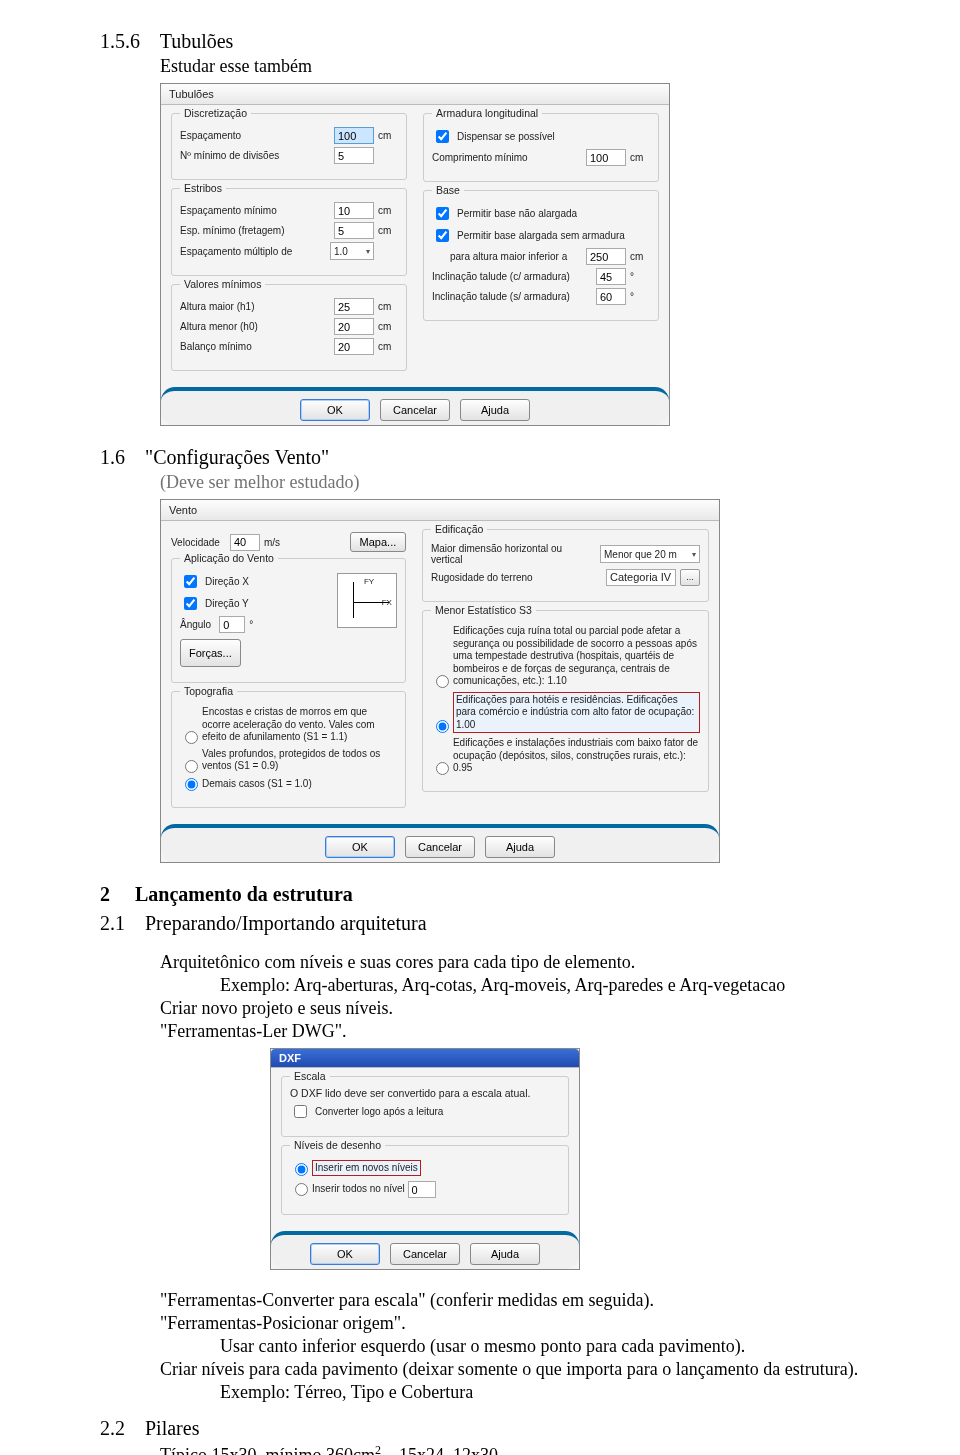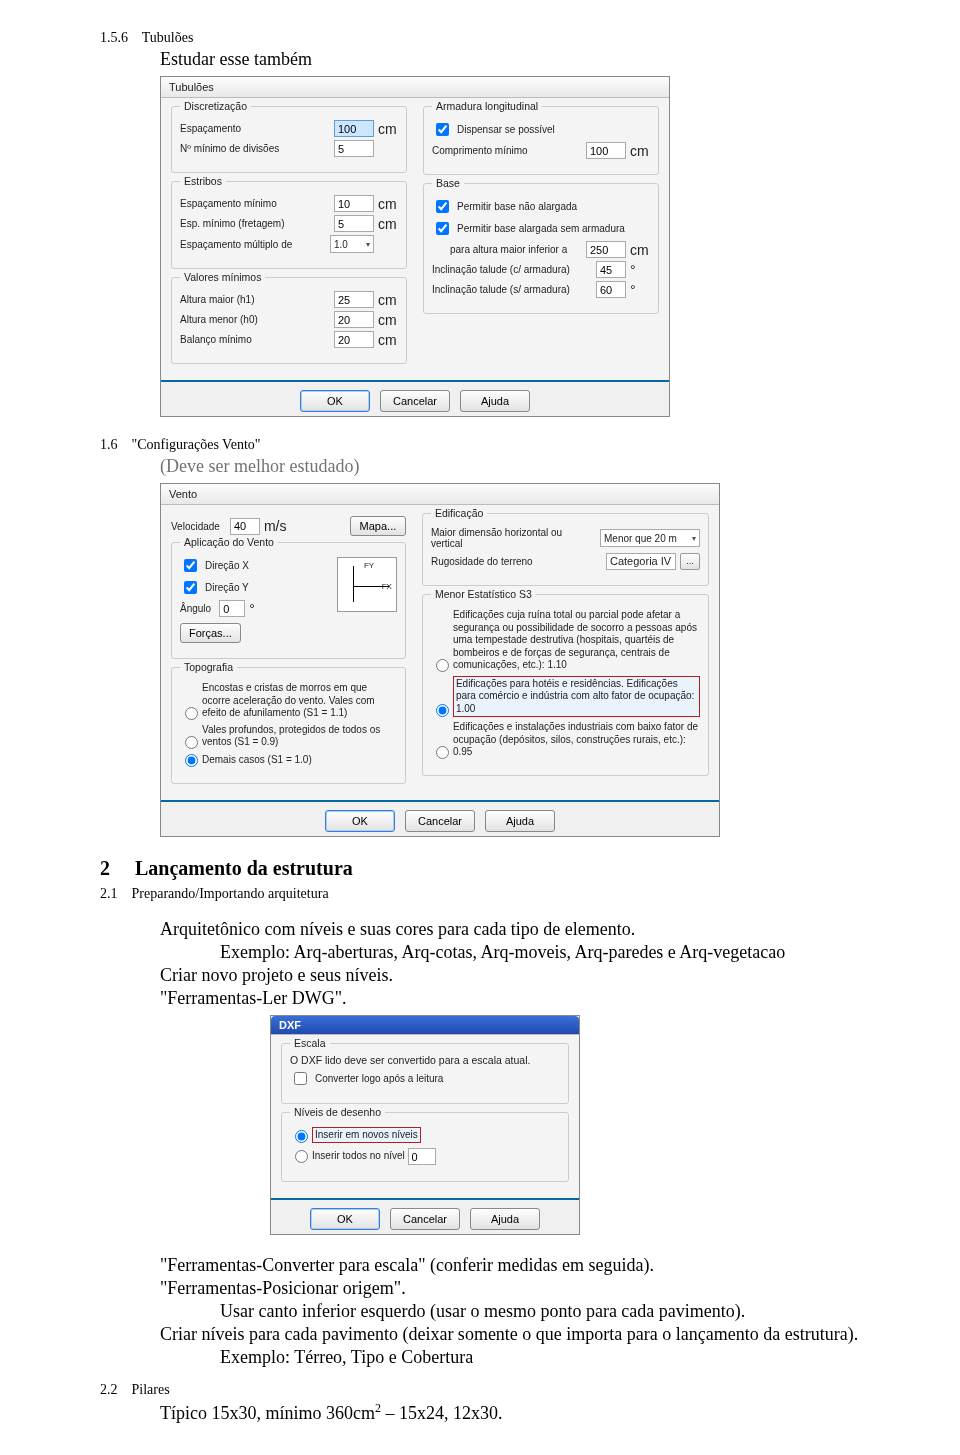--- a/index.html
+++ b/index.html
@@ -8,21 +8,21 @@
     padding: 0;
     background: #fff;
     font-family: "Times New Roman", Times, serif;
     color: #000;
     width: 960px;
   }
   .page {
     padding: 30px 70px 20px 100px;
   }
   .heading-line {
-    font-size: 14px;
+    font-size: 20px;
     margin: 0 0 3px 0;
   }
   .sub-text {
     font-size: 18px;
     margin-left: 60px;
   }
   .red-text { color: #737373; font-family: Liberation Serif, serif; }
   .dialog-img {
     border: 1px solid #888;
     background: #f4f4f4;
@@ -85,29 +85,30 @@
     height: 17px;
     border: 1px solid #aaa;
     background: #fff;
     font-size: 11px;
     padding: 0 3px;
   }
   .inp-hl {
     background: #cde6ff;
     border: 1px solid #5a9ed6;
   }
-  .unit { font-size: 14px; width: 20px; }
+  .unit { font-size: 10px; width: 20px; }
   .chk { margin-right: 4px; }
   .btn-bar {
     display: flex;
     justify-content: center;
     gap: 10px;
     padding: 8px 0 4px 0;
-    border-top: 2px solid #0369a1;
+    border-top: 4px solid #0369a1;
     background: #f0f0f0;
+    border-radius: 14px;
   }
   .btn {
     min-width: 70px;
     height: 22px;
     border: 1px solid #888;
     background: linear-gradient(#fefefe, #e2e2e2);
     border-radius: 3px;
     font-size: 11px;
     cursor: pointer;
     padding: 0 8px;
@@ -336,21 +337,21 @@
                 <div class="row">
                     <input type="checkbox" class="chk" checked="" style="">
                     <label>Direção Y</label>
                   </div>
                 <div class="row">
                     <label style="flex:0 0 auto;margin-right:4px">Ângulo</label>
                     <input class="inp" style="width: 26px;" value="0">
                     <span class="unit">°</span>
                   </div>
                 <div class="row" style="margin-top:6px">
-                    <button class="btn" style="min-width:60px;height:20px">Forças...</button>
+                    <button class="btn" style="min-width:60px;height:28px">Forças...</button>
                   </div>
               </div>
               <div class="axes-box">
                 <span class="fy">FY</span>
                 <span class="fx">FX</span>
               </div>
             </div>
           </div>
           <div class="group">
             <div class="group-title">Topografia</div>

